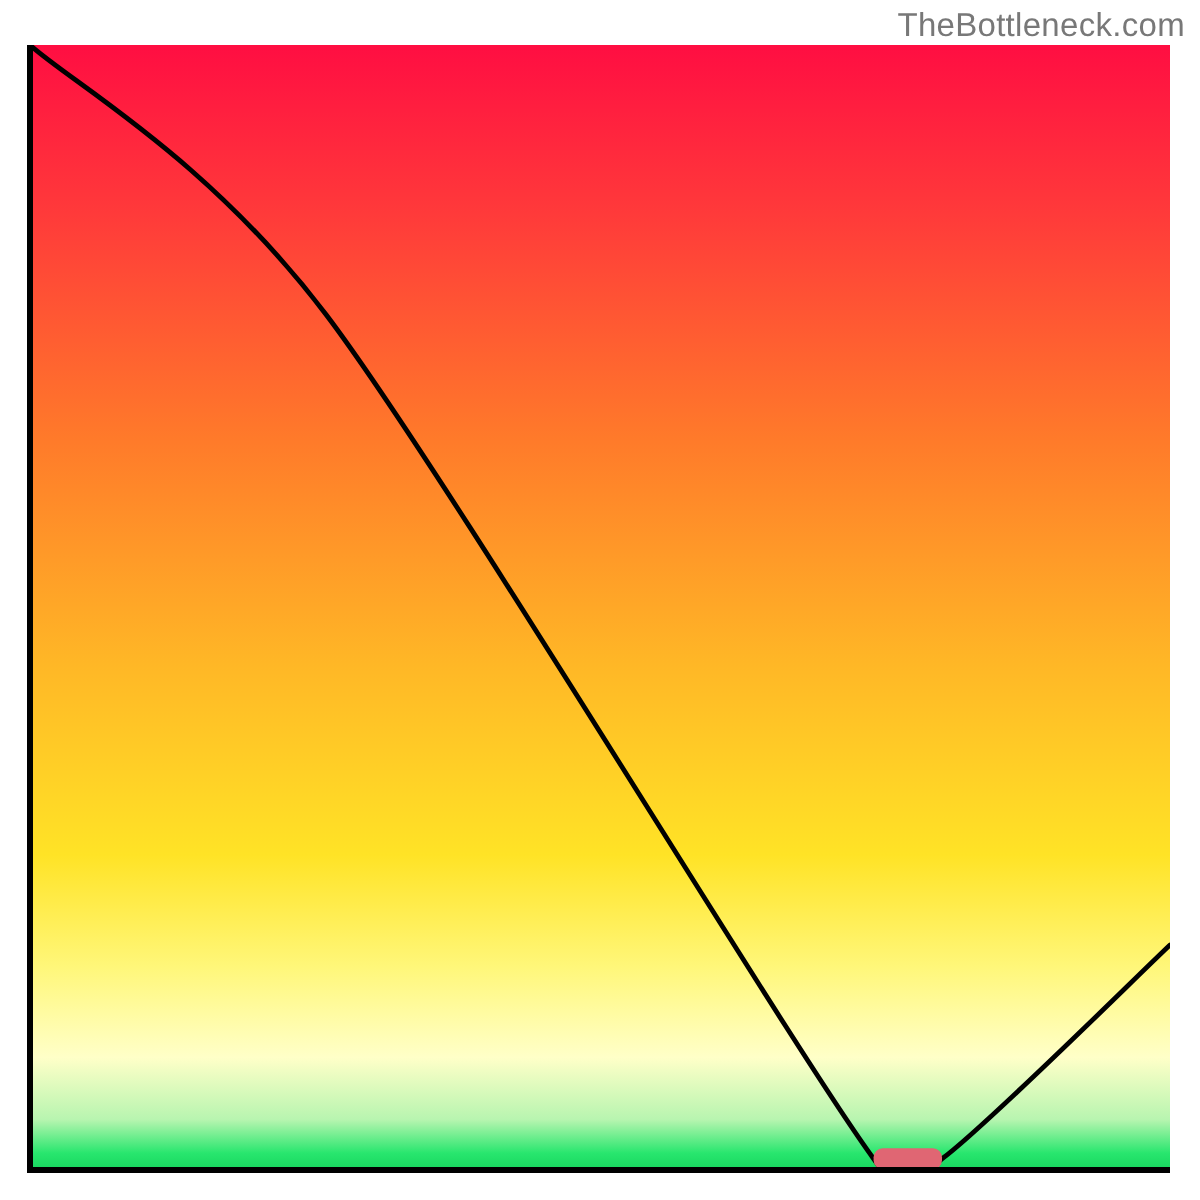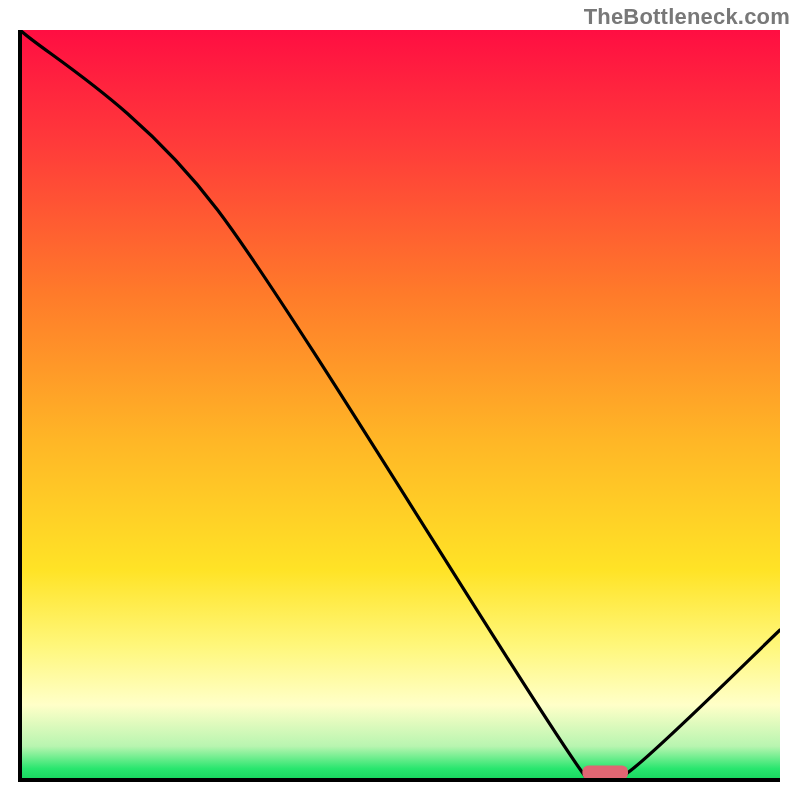--- a/index.html
+++ b/index.html
@@ -13,21 +13,21 @@
   .wrap {
     position: relative;
     width: 800px;
     height: 800px;
   }
   .watermark {
     position: absolute;
     top: 4px;
     right: 10px;
     font-size: 22px;
-    font-weight: 700;
+    font-weight: 400;
     color: #787878;
     letter-spacing: 0.2px;
   }
   svg { display: block; }
 </style>
 </head>
 <body>
 
 <div class="wrap">
   <div class="watermark">TheBottleneck.com</div>

